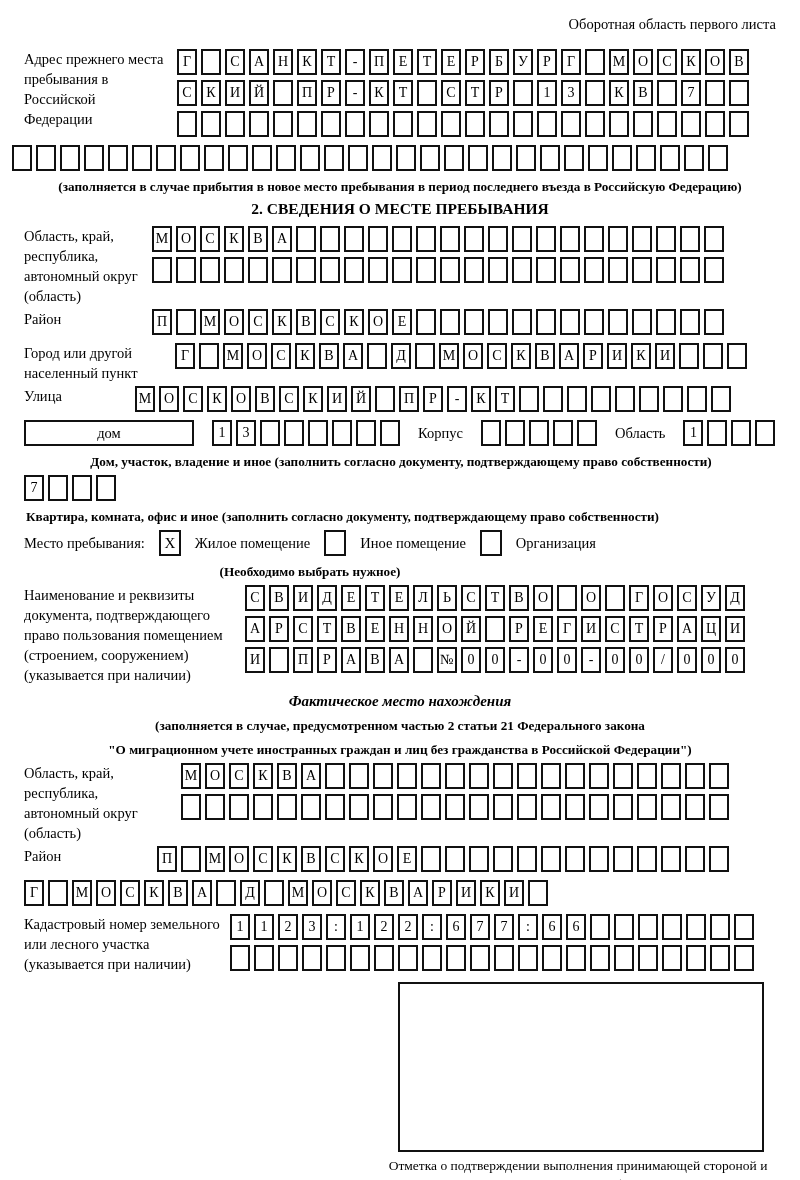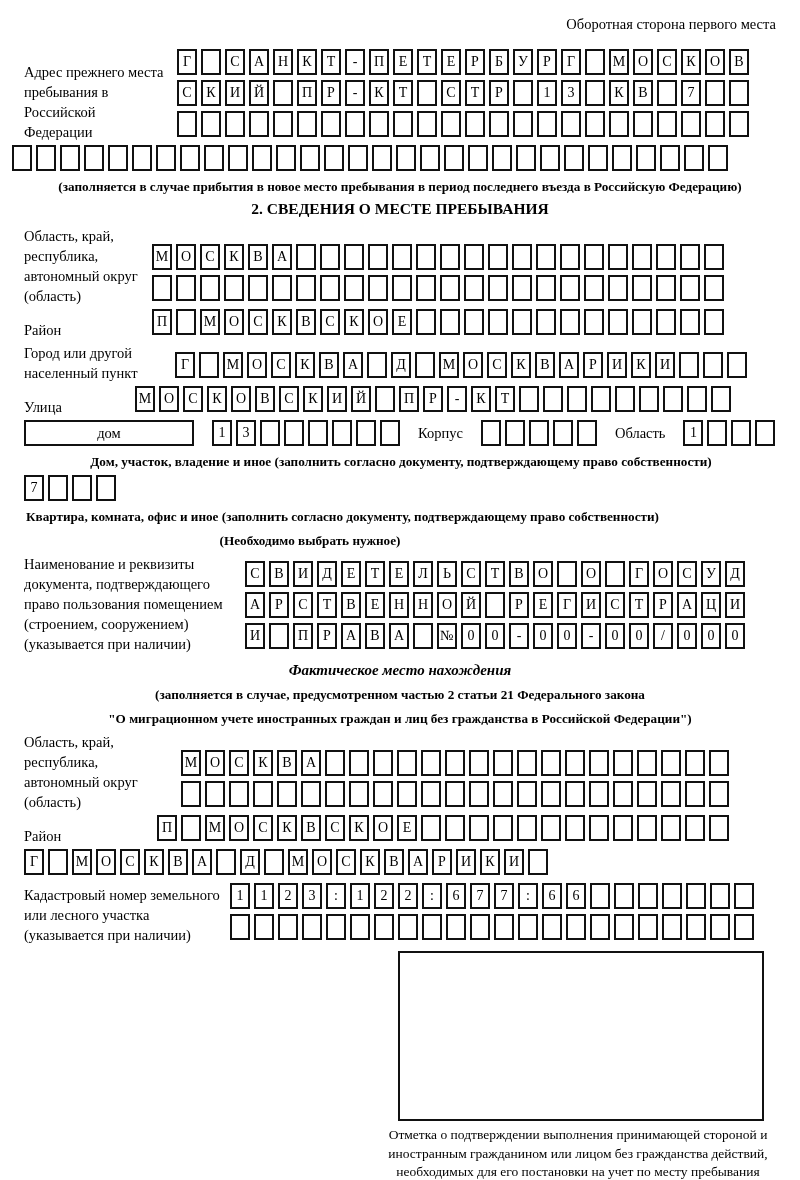--- a/index.html
+++ b/index.html
@@ -3,21 +3,21 @@
 <meta charset="utf-8">
 <style>
   html,body { margin:0; padding:0; background:#fff; }
   .page {
     position:relative; width:800px; height:1180px; overflow:hidden;
     box-sizing:border-box; padding:12px 24px 0 24px;
     background:#fff; color:#000;
     font-family:"Liberation Serif","DejaVu Serif",serif;
   }
   .hdr { text-align:right; font-size:14.5px; margin:4px 0 16px 0; }
-  .field { display:flex; align-items:flex-end; margin-bottom:3px; }
+  .field { display:flex; align-items:flex-start; margin-bottom:3px; }
   .flabel { box-sizing:border-box; font-size:14.5px; line-height:20px; padding-right:10px; flex:0 0 auto; }
   .w153 { width:153px; } .w128 { width:128px; } .w151 { width:151px; }
   .w111 { width:111px; } .w221 { width:221px; } .w157 { width:157px; }
   .w133 { width:133px; } .w206 { width:206px; }
   .rows { display:flex; flex-direction:column; }
   .boxrow { display:flex; gap:4px; margin-bottom:5px; }
   .cb {
     box-sizing:border-box; flex:0 0 auto; width:20px; height:26px;
     border:2px solid #111; display:flex; align-items:center; justify-content:center;
     font-size:14px; background:#fff;
@@ -38,21 +38,21 @@
   .stay { display:flex; align-items:center; gap:14px; margin:4px 0 2px 0; }
   .stamp-box { box-sizing:border-box; margin-left:374px; width:366px; height:170px; border:2px solid #111; margin-top:6px; }
   .stamp-cap { box-sizing:border-box; margin-left:324px; width:460px; text-align:center; font-size:13.5px; line-height:18.5px; margin-top:5px; }
   .fullrow { margin-left:-12px; }
 </style>
 </head>
 <body>
 
 <div class="page">
 
-  <div class="hdr">Оборотная сторона первого места</div>
+  <div class="hdr">Оборотная область первого листа</div>
 
   <div class="field">
     <div class="flabel w153">Адрес прежнего места пребывания в Российской Федерации</div>
     <div class="rows">
       <div class="boxrow">
           <span class="cb">Г</span>
           <span class="cb"></span>
           <span class="cb">С</span>
           <span class="cb">А</span>
           <span class="cb">Н</span>
@@ -348,20 +348,29 @@
   <div class="field" style="align-items:center; gap:8px;">
     <div class="boxrow" style="margin-bottom:0;">
         <span class="cb">7</span>
         <span class="cb"></span>
         <span class="cb"></span>
         <span class="cb"></span>
       </div>
   </div>
   <div class="note" style="text-align:left; margin-left:2px;">Квартира, комната, офис и иное (заполнить согласно документу, подтверждающему право собственности)</div>
 
+  <div class="stay">
+    <span class="inline-lbl">Место пребывания:</span>
+    <span class="chk">X</span>
+    <span class="inline-lbl">Жилое помещение</span>
+    <span class="chk"></span>
+    <span class="inline-lbl">Иное помещение</span>
+    <span class="chk"></span>
+    <span class="inline-lbl">Организация</span>
+  </div>
   <div class="note" style="margin-left:-180px;">(Необходимо выбрать нужное)</div>
 
   <div class="field">
     <div class="flabel w221">Наименование и реквизиты документа, подтверждающего право пользования помещением (строением, сооружением) (указывается при наличии)</div>
     <div class="rows">
       <div class="boxrow">
           <span class="cb">С</span>
           <span class="cb">В</span>
           <span class="cb">И</span>
           <span class="cb">Д</span>

